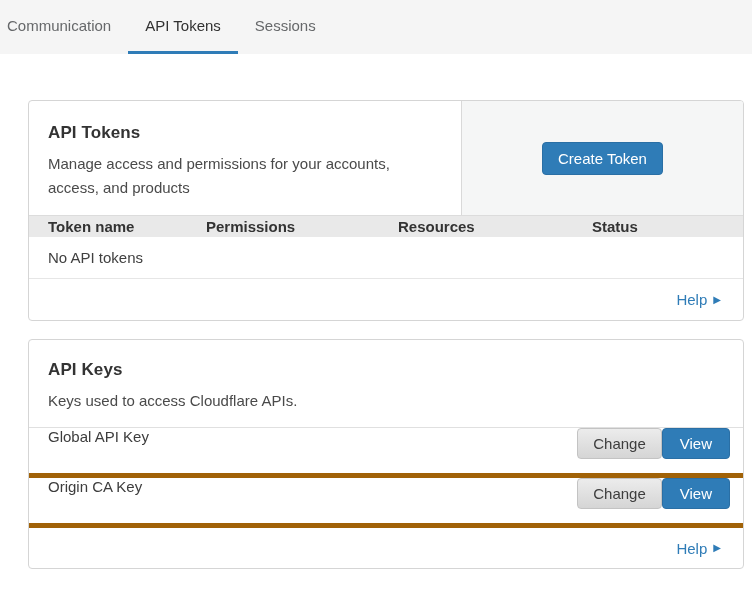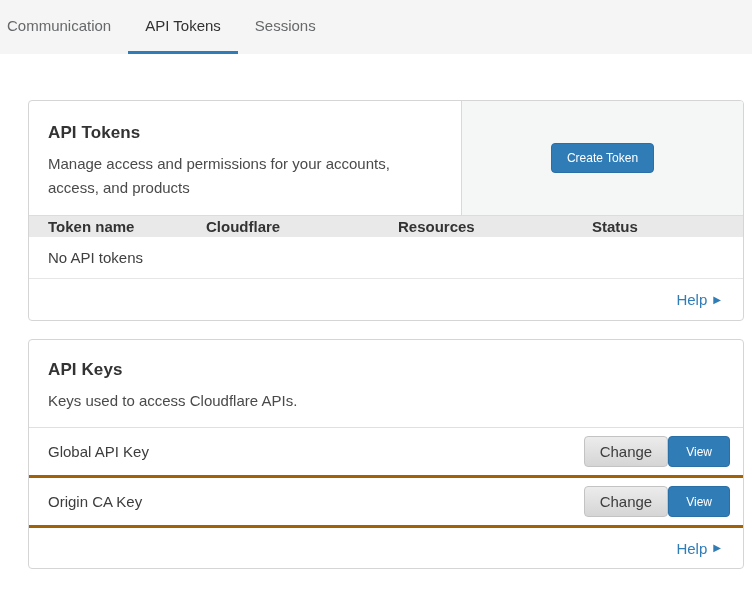--- a/index.html
+++ b/index.html
@@ -33,21 +33,21 @@
   .c1-header { display: flex; height: 114px; }
   .c1-header-left { width: 432px; padding: 22px 24px 0 19px; }
   .card-title { font-size: 17px; font-weight: 700; color: #333333; letter-spacing: .1px; }
   .card-desc { margin-top: 9px; font-size: 15px; line-height: 24px; color: #4a4a4a; }
   .c1-header-right {
     flex: 1; background: #f5f6f6; border-left: 1px solid #d9d9d9;
     display: flex; align-items: center; justify-content: center;
   }
   .btn-blue {
     background: #2f7cb7; border: 1px solid #2a6fa5; color: #ffffff;
-    font-size: 12px; border-radius: 4px; padding: 7px 15px;
+    font-size: 15px; border-radius: 4px; padding: 7px 15px;
     font-family: inherit; cursor: pointer;
   }
   
   .table-header {
     display: grid; grid-template-columns: 158px 192px 194px 1fr;
     padding: 0 19px; height: 22px; align-items: center;
     background: #e9e9e9; border-top: 1px solid #dcdcdc;
   }
   .th { font-size: 15px; font-weight: 700; color: #333333; }
   .empty-row {
@@ -60,22 +60,22 @@
     padding: 0 22px;
   }
   .help-link {
     display: inline-flex; align-items: center; gap: 6px;
     color: #2f7cb7; font-size: 15px; text-decoration: none; cursor: pointer;
   }
   .help-arrow { font-size: 10px; line-height: 1; }
   
   .c2-header { padding: 20px 19px 0 19px; height: 88px; border-bottom: 1px solid #e0e0e0; }
   .key-row {
-    height: 50px; display: flex; align-items: center;
-    padding: 0 13px 0 19px; border-bottom: 3px solid #a16207;
+    height: 50px; display: flex; align-items: flex-start;
+    padding: 0 13px 0 19px; border-bottom: 5px solid #a16207;
   }
   .key-name { flex: 1; font-size: 15px; color: #3d3d3d; }
   .key-actions { display: flex; }
   .btn-gray {
     background: linear-gradient(180deg, #ececec, #d5d5d5);
     border: 1px solid #c3c3c3; color: #3d3d3d;
     font-size: 15px; border-radius: 4px; padding: 6px 15px;
     font-family: inherit; cursor: pointer;
   }
   .btn-view { padding: 6px 17px; }
@@ -96,21 +96,21 @@
       <div class="card-title">API Tokens</div>
       <div class="card-desc">Manage access and permissions for your accounts, access, and products</div>
     </div>
     <div class="c1-header-right">
       <button class="btn-blue">Create Token</button>
     </div>
   </div>
 
   <div class="table-header">
     <div class="th">Token name</div>
-    <div class="th">Cloudflare</div>
+    <div class="th">Permissions</div>
     <div class="th">Resources</div>
     <div class="th">Status</div>
   </div>
 
   <div class="empty-row">
     <span>No API tokens</span>
   </div>
 
   <div class="card-footer">
     <a class="help-link">

